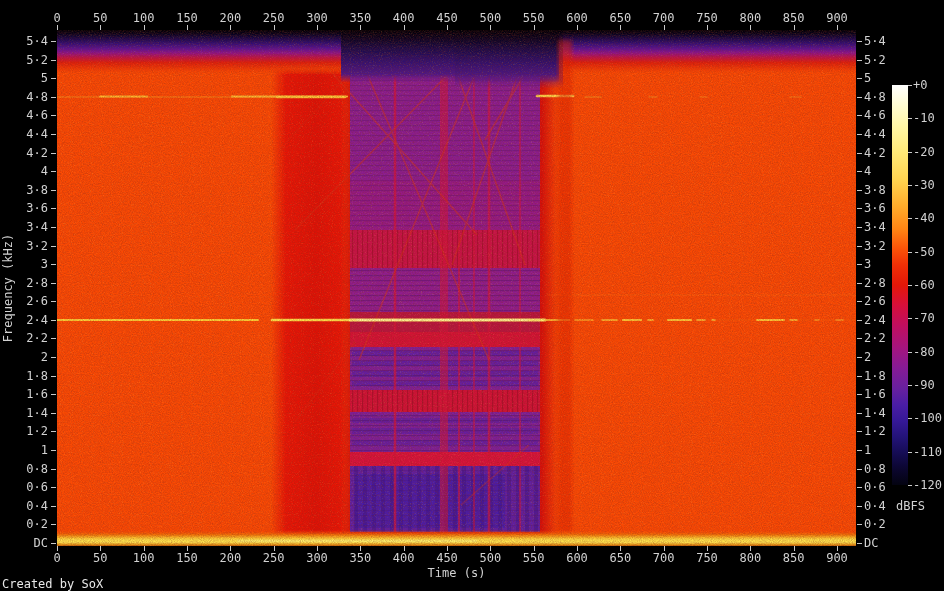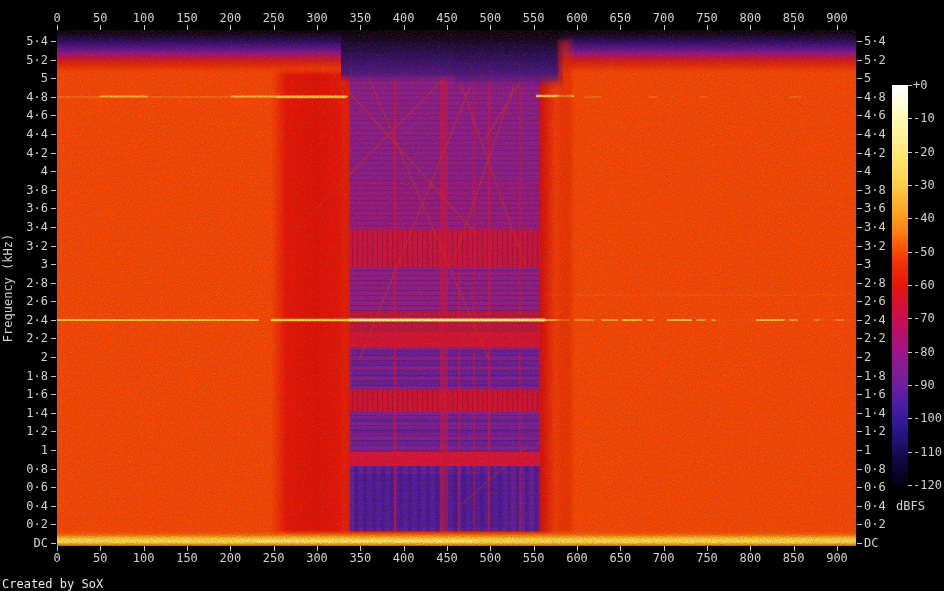--- a/index.html
+++ b/index.html
@@ -202,20 +202,21 @@
 
       <rect x="0" y="500" width="799" height="16" fill="url(#gDC)"></rect>
       <line x1="0" y1="511" x2="799" y2="511" stroke="#ffe44e" stroke-width="2.5"></line>
       <line x1="180" y1="511" x2="420" y2="511" stroke="#fff06a" stroke-width="2.5"></line>
 
       <rect width="799" height="516" fill="#000" filter="url(#nD)" opacity="0.5"></rect>
       <rect width="799" height="516" fill="#000" filter="url(#nL)" opacity="0.4"></rect>
     </svg>
   </div>
 
+  <div id="xtitle">Time (s)</div>
   <div id="ytitle">Frequency (kHz)</div>
   <div id="cbar"></div>
   <div id="cblabel">dBFS</div>
   <div id="credit">Created by SoX</div>
 
 <div class="tick-mark" style="left: 57px; top: 25px; width: 1px; height: 5px;"></div>
     <div class="tick-label" style="left: 33px; top: 12px; width: 48px; text-align: center;">0</div>
     <div class="tick-mark" style="left: 57px; top: 546px; width: 1px; height: 5px;"></div>
     <div class="tick-label" style="left: 33px; top: 552px; width: 48px; text-align: center;">0</div>
     <div class="tick-mark" style="left: 100.334px; top: 25px; width: 1px; height: 5px;"></div>

